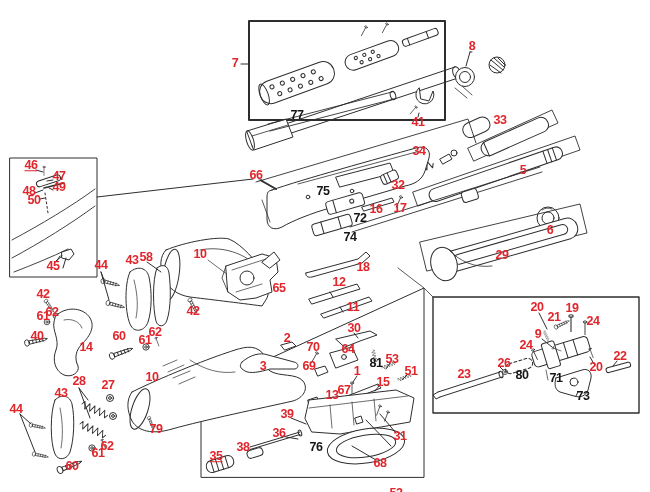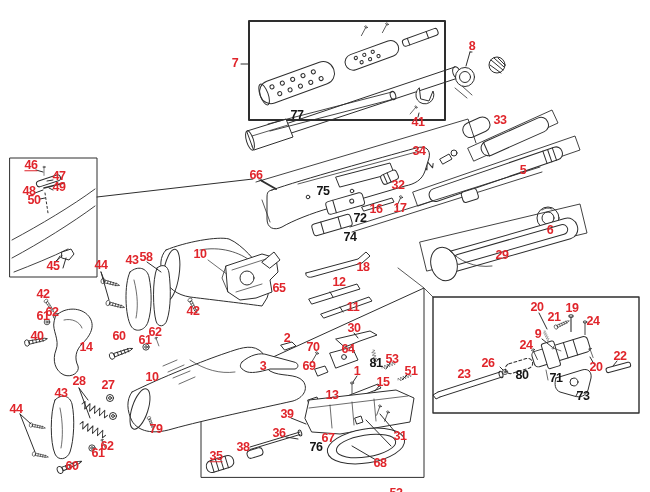--- a/index.html
+++ b/index.html
@@ -509,38 +509,38 @@
       <span class="pl red" style="left: 313px; top: 348px;">70</span>
       <span class="pl red" style="left: 263px; top: 367px;">3</span>
       <span class="pl red" style="left: 309px; top: 367px;">69</span>
       <span class="pl red" style="left: 348px; top: 350px;">64</span>
       <span class="pl red" style="left: 354px; top: 329px;">30</span>
       <span class="pl black" style="left: 376px; top: 364px;">81</span>
       <span class="pl red" style="left: 392px; top: 360px;">53</span>
       <span class="pl red" style="left: 411px; top: 372px;">51</span>
       <span class="pl red" style="left: 357px; top: 372px;">1</span>
       <span class="pl red" style="left: 383px; top: 383px;">15</span>
-      <span class="pl red" style="left: 328px; top: 391px; margin-top: 48px;">67</span>
+      <span class="pl red" style="left: 344px; top: 391px;">67</span>
       <span class="pl red" style="left: 304px; top: 396px; margin-left: 28px;">13</span>
       <span class="pl red" style="left: 287px; top: 415px;">39</span>
       <span class="pl red" style="left: 279px; top: 434px;">36</span>
       <span class="pl red" style="left: 243px; top: 448px;">38</span>
       <span class="pl red" style="left: 216px; top: 457px; text-decoration: underline;">35</span>
       <span class="pl black" style="left: 316px; top: 448px;">76</span>
       <span class="pl red" style="left: 400px; top: 437px;">31</span>
       <span class="pl red" style="left: 396px; top: 474px; margin-top: 20px;">52</span>
       <span class="pl red" style="left: 380px; top: 464px;">68</span>
       <span class="pl red" style="left: 537px; top: 308px;">20</span>
       <span class="pl red" style="left: 572px; top: 309px;">19</span>
       <span class="pl red" style="left: 554px; top: 318px;">21</span>
       <span class="pl red" style="left: 593px; top: 322px;">24</span>
       <span class="pl red" style="left: 538px; top: 335px;">9</span>
       <span class="pl red" style="left: 526px; top: 346px;">24</span>
       <span class="pl red" style="left: 620px; top: 357px;">22</span>
-      <span class="pl red" style="left: 488px; top: 364px;">26</span>
+      <span class="pl red" style="left: 504px; top: 364px;">26</span>
       <span class="pl red" style="left: 596px; top: 368px;">20</span>
       <span class="pl red" style="left: 464px; top: 375px;">23</span>
       <span class="pl black" style="left: 522px; top: 376px;">80</span>
       <span class="pl black" style="left: 556px; top: 379px;">71</span>
       <span class="pl black" style="left: 583px; top: 397px;">73</span>
     </div>
 
 </div>
 
 </body></html>

